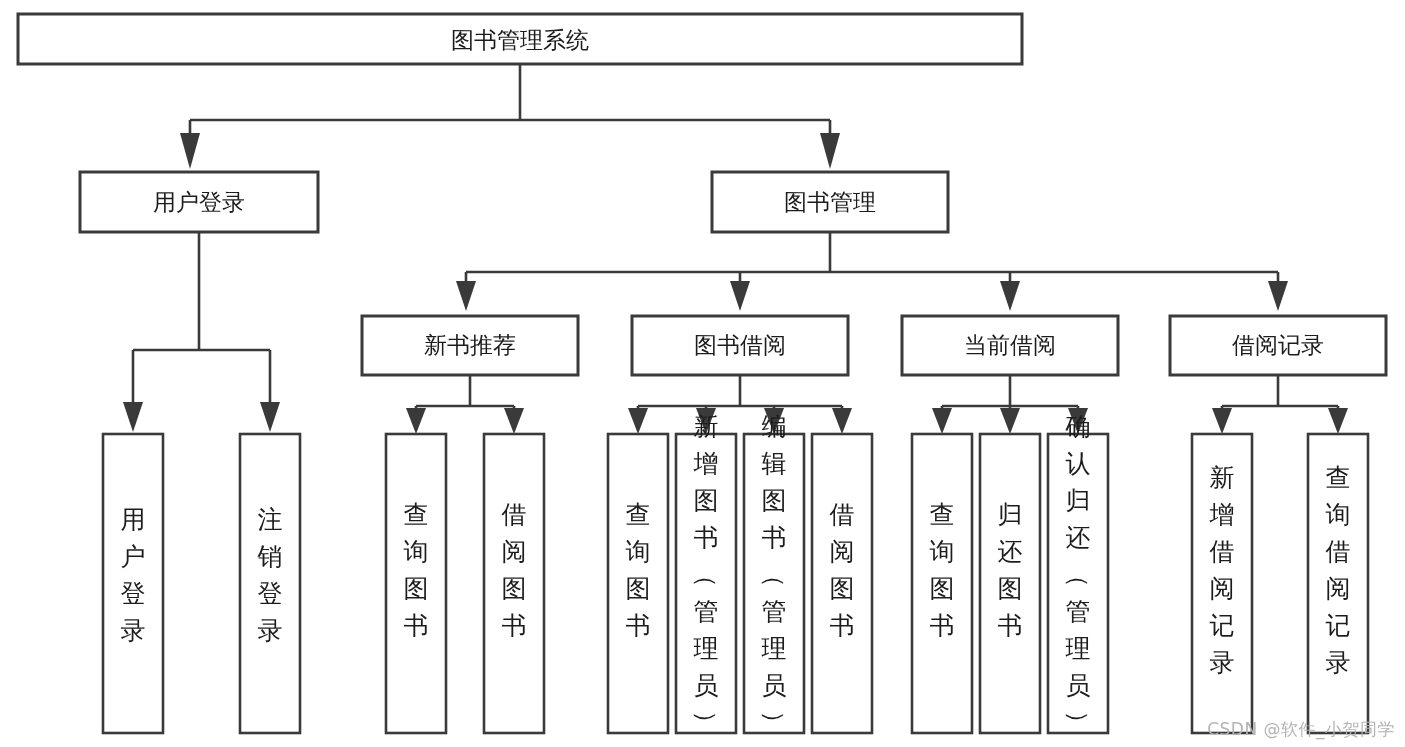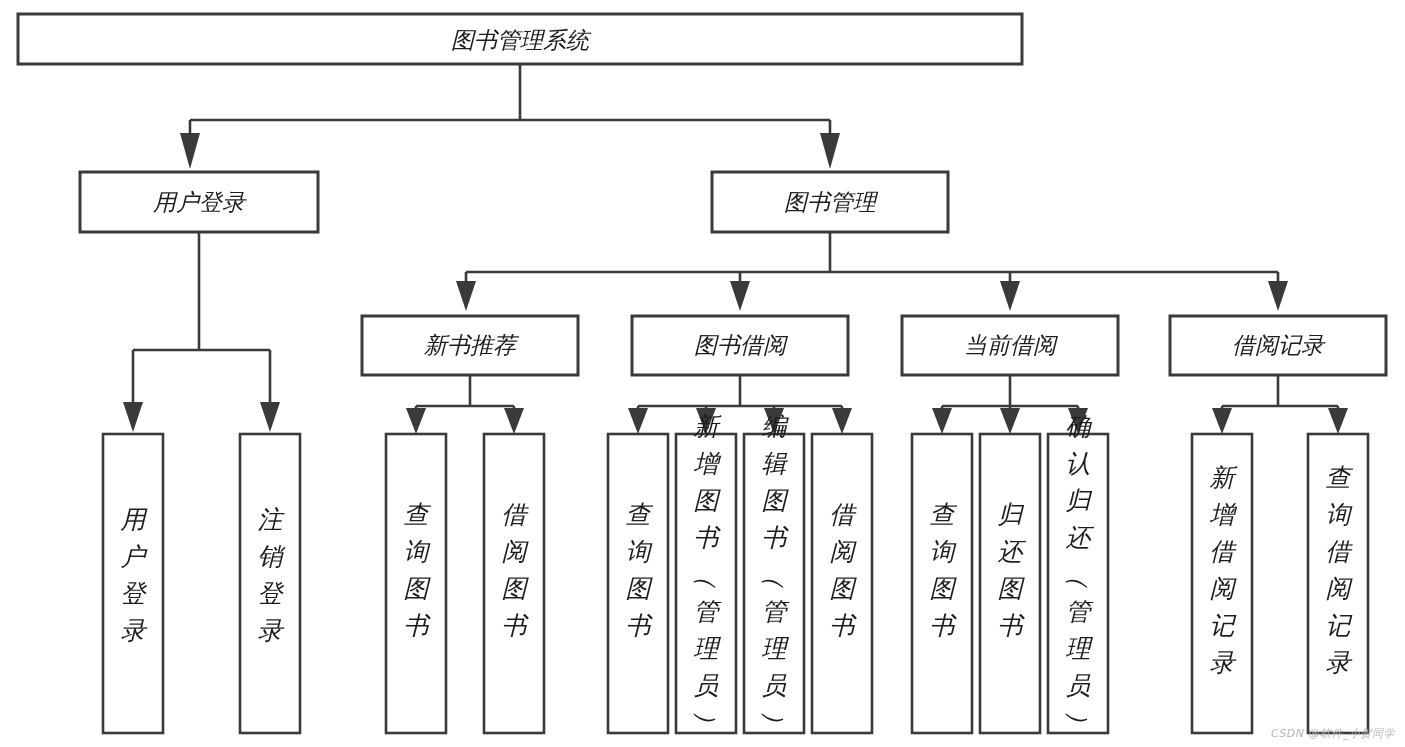--- a/index.html
+++ b/index.html
@@ -13,21 +13,20 @@
     font-family: "DejaVu Sans", "Liberation Sans", sans-serif;
     overflow: hidden;
     position: relative;
   }
   #diagram-root {
     position: absolute;
     left: 0;
     top: 0;
     width: 1405px;
     height: 747px;
-    font-style: italic;
   }
   svg.flow {
     display: block;
     width: 1405px;
     height: 747px;
   }
   .node-box {
     fill: #ffffff;
     stroke: #3a3a3a;
     stroke-width: 3;
@@ -58,21 +57,21 @@
     fill: #1c1c1c;
     font-family: "DejaVu Sans", "Liberation Sans", sans-serif;
     font-size: 25px;
     text-anchor: middle;
   }
   .watermark {
     position: absolute;
     right: 10px;
     bottom: 6px;
     font-family: "DejaVu Sans", "Liberation Sans", sans-serif;
-    font-size: 11px;
+    font-size: 17px;
     color: #b4b4b4;
     letter-spacing: 0.5px;
     white-space: nowrap;
     user-select: none;
   }
 </style>
 </head>
 <body>
 
 <div id="diagram-root">

